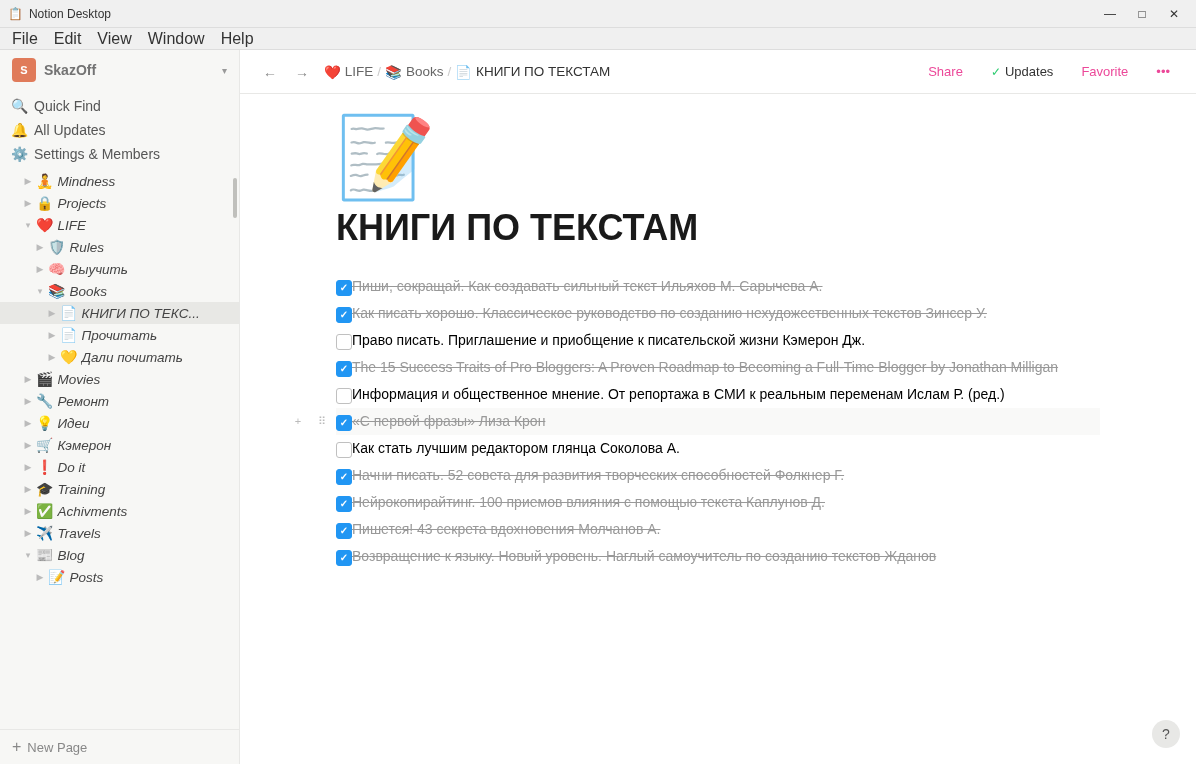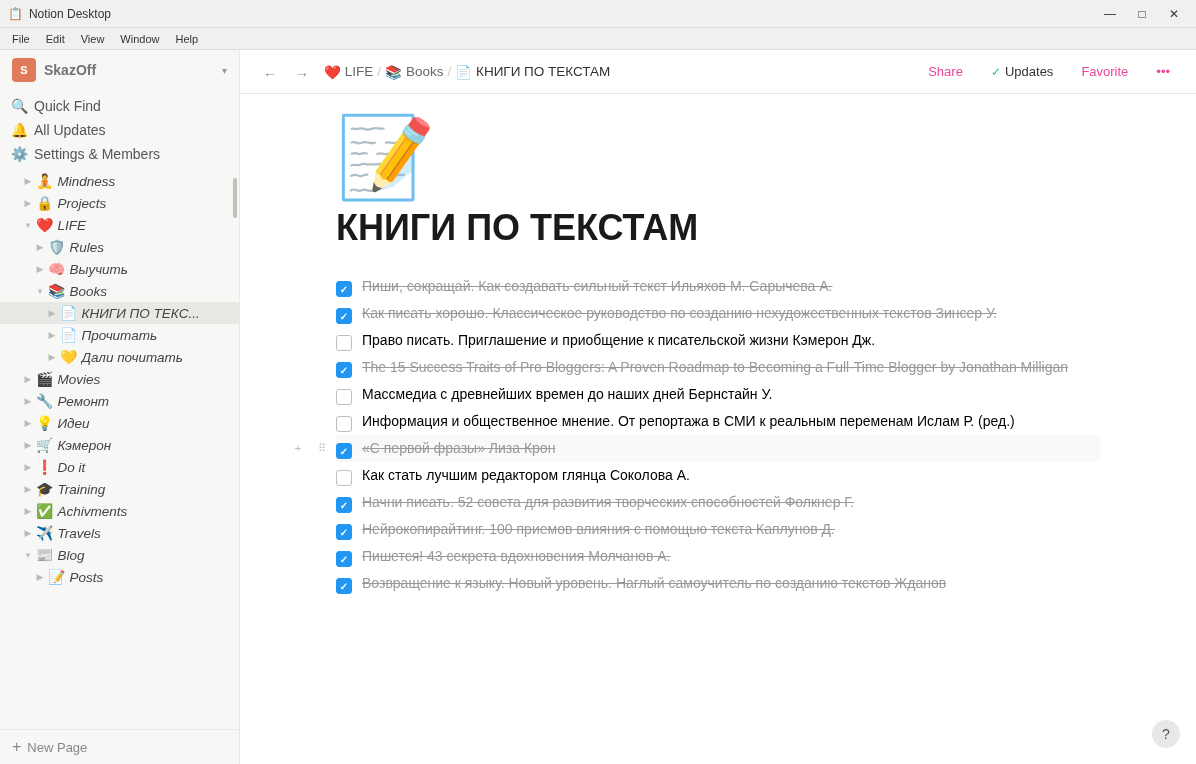--- a/index.html
+++ b/index.html
@@ -29,21 +29,21 @@
     .menu-bar {
       height: 22px;
       background: #f0f0f0;
       display: flex;
       align-items: center;
       padding: 0 4px;
       border-bottom: 1px solid #ddd;
     }
     .menu-item {
       padding: 2px 8px;
-      font-size: 11px;
+      font-size: 16px;
       color: #333;
       cursor: pointer;
     }
 
     
     .app-layout {
       display: flex;
       height: calc(764px - 50px);
     }
 
@@ -186,22 +186,21 @@
       font-weight: 800;
       color: #1a1a1a;
       margin-bottom: 24px;
       line-height: 1.2;
     }
 
     
     .checklist { margin-top: 8px; }
     .check-item {
       display: flex;
-      align-items: flex-end;
-      gap: 10px;
+      align-items: center;
       padding: 3px 0;
       font-size: 14px;
       line-height: 1.5;
       position: relative;
     }
     .check-item .item-actions {
       display: none;
       position: absolute;
       left: -48px;
       top: 3px;
@@ -478,25 +477,20 @@
           <div class="checkbox"></div>
           <span class="check-text normal">Право писать. Приглашение и приобщение к писательской жизни Кэмерон Дж.</span>
         </div>
 
         <div class="check-item">
 
           <div class="checkbox checked"></div>
           <span class="check-text strikethrough">The 15 Success Traits of Pro Bloggers: A Proven Roadmap to Becoming a Full-Time Blogger by Jonathan Milligan</span>
         </div>
 
-        <div class="check-item">
-
-          <div class="checkbox"></div>
-          <span class="check-text normal">Массмедиа с древнейших времен до наших дней Бернстайн У.</span>
-        </div>
 
         <div class="check-item">
 
           <div class="checkbox"></div>
           <span class="check-text normal">Информация и общественное мнение. От репортажа в СМИ к реальным переменам Ислам Р. (ред.)</span>
         </div>
 
         <div class="check-item" style="background: #f9f9f8;">
           <div class="item-actions" style="display:flex;">
             <button class="item-action-btn">+</button>

